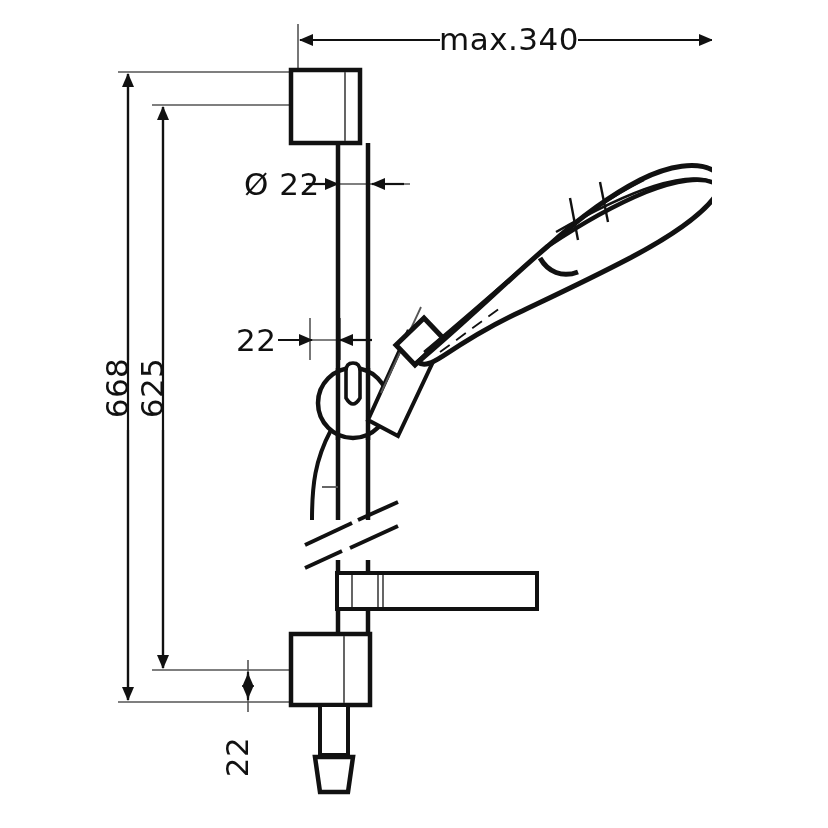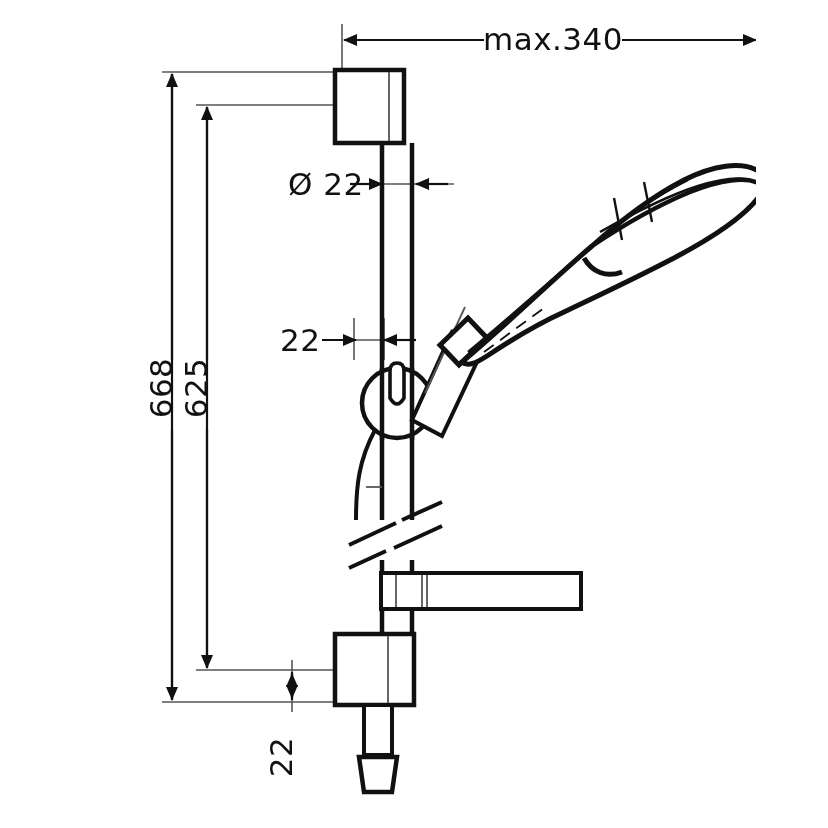--- a/index.html
+++ b/index.html
@@ -9,21 +9,20 @@
   }
   body {
     font-family: "DejaVu Sans", sans-serif;
   }
   #stage {
     position: relative;
     width: 712px;
     height: 828px;
     background: #ffffff;
     overflow: hidden;
-    margin-left: 44px;
   }
   #drawing {
     position: absolute;
     left: 0;
     top: 0;
     width: 828px;
     height: 828px;
   }
   .dim-text {
     font-family: "DejaVu Sans", sans-serif;

